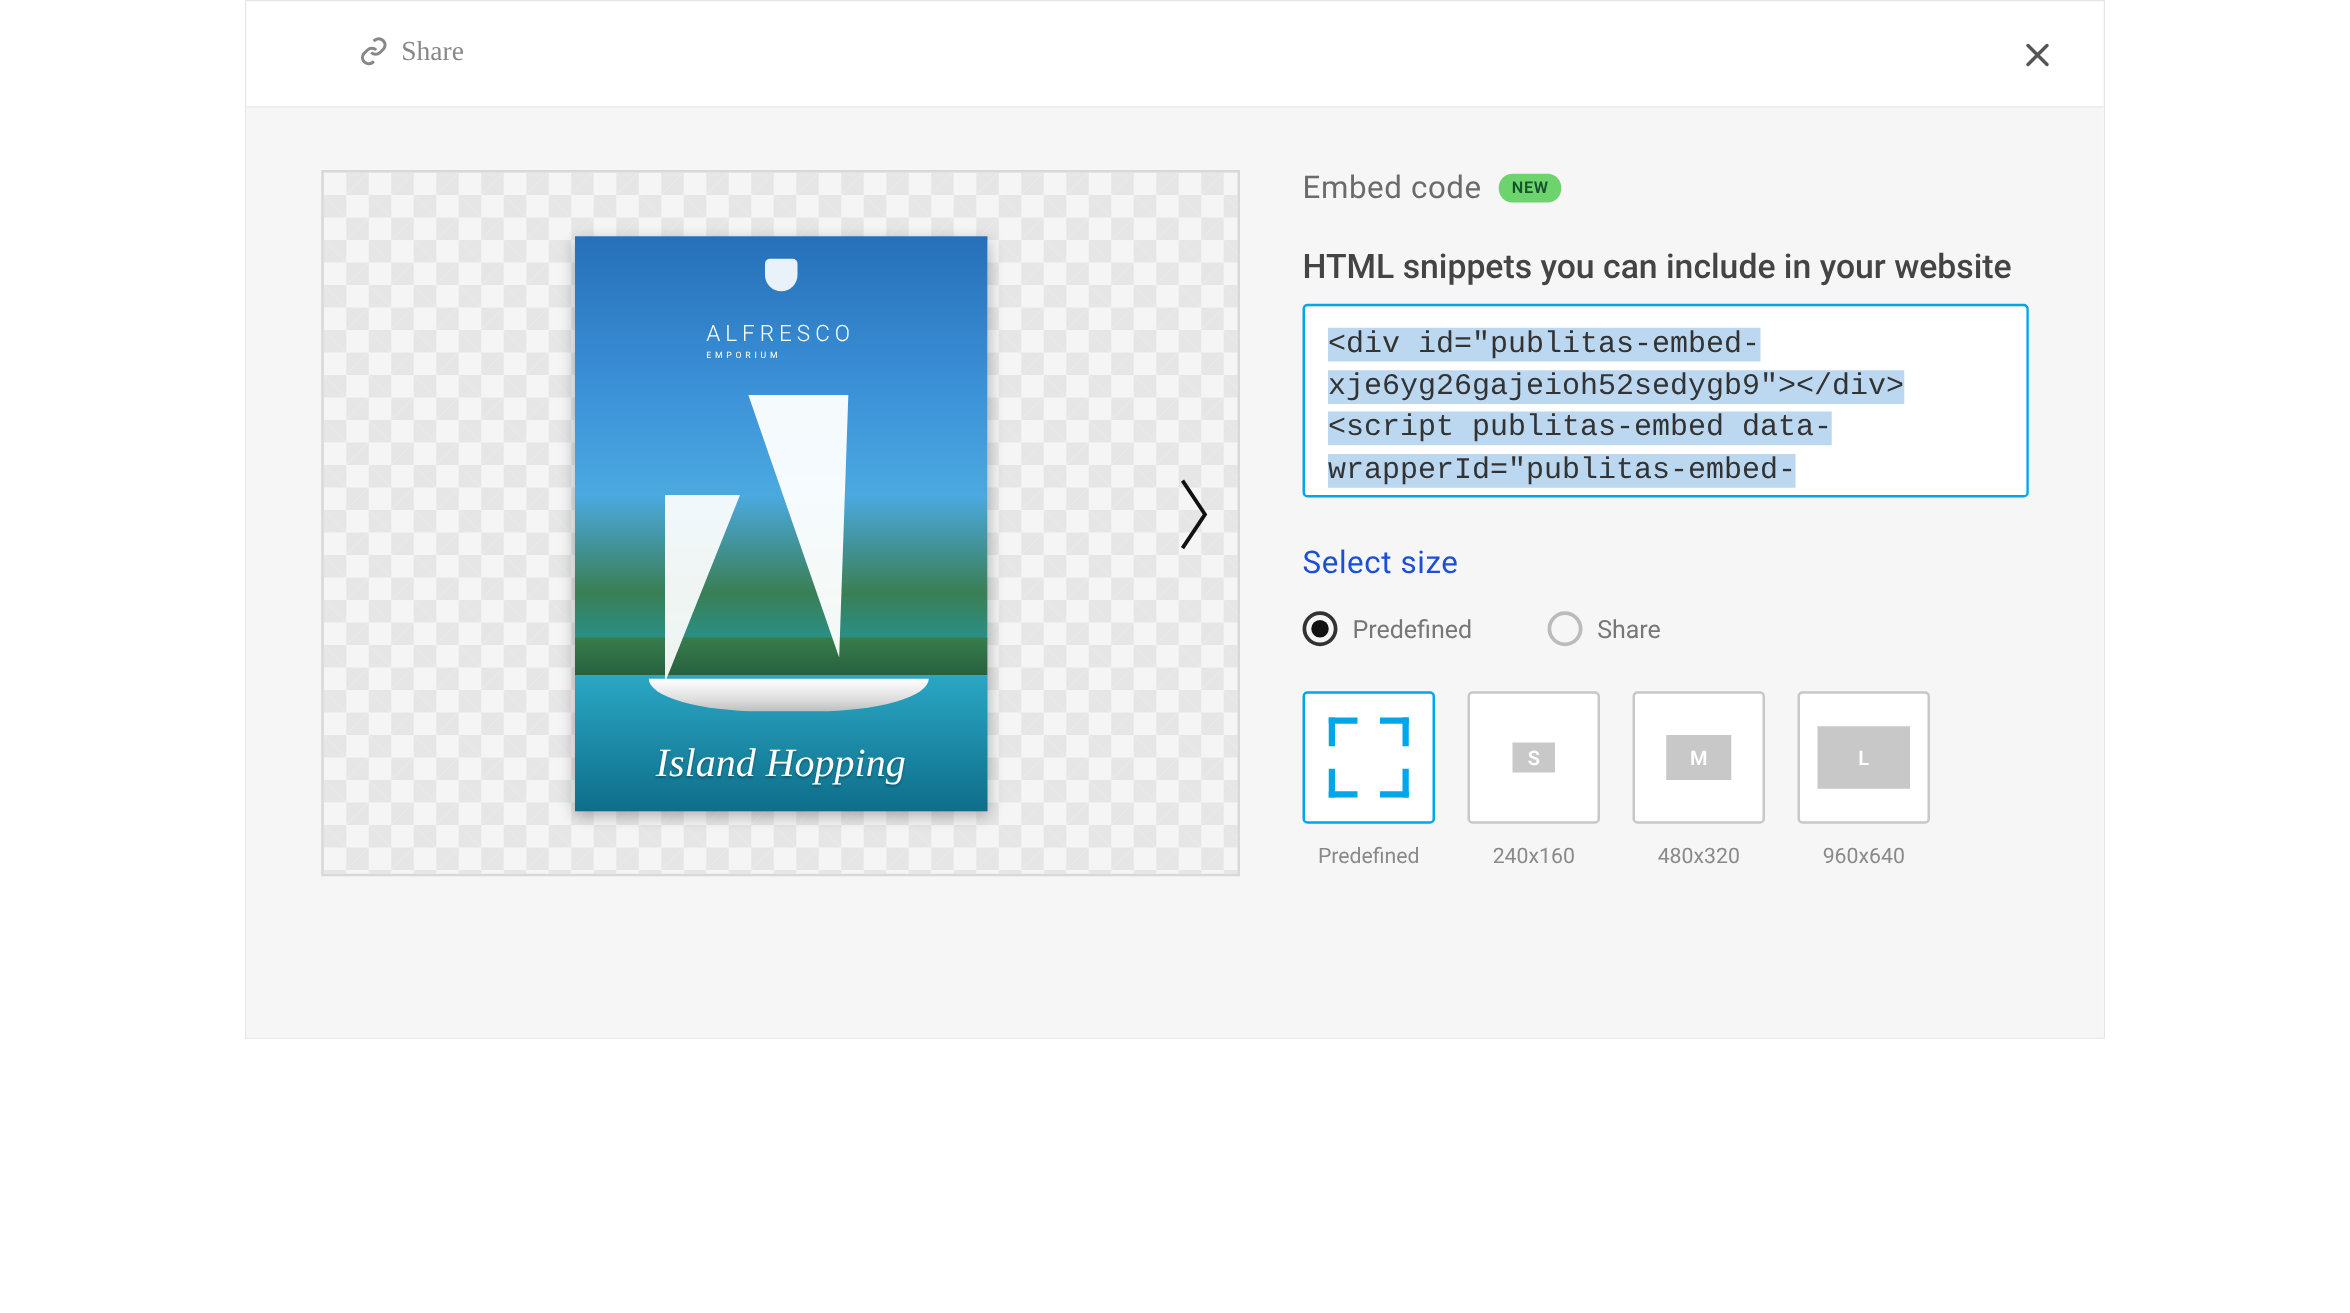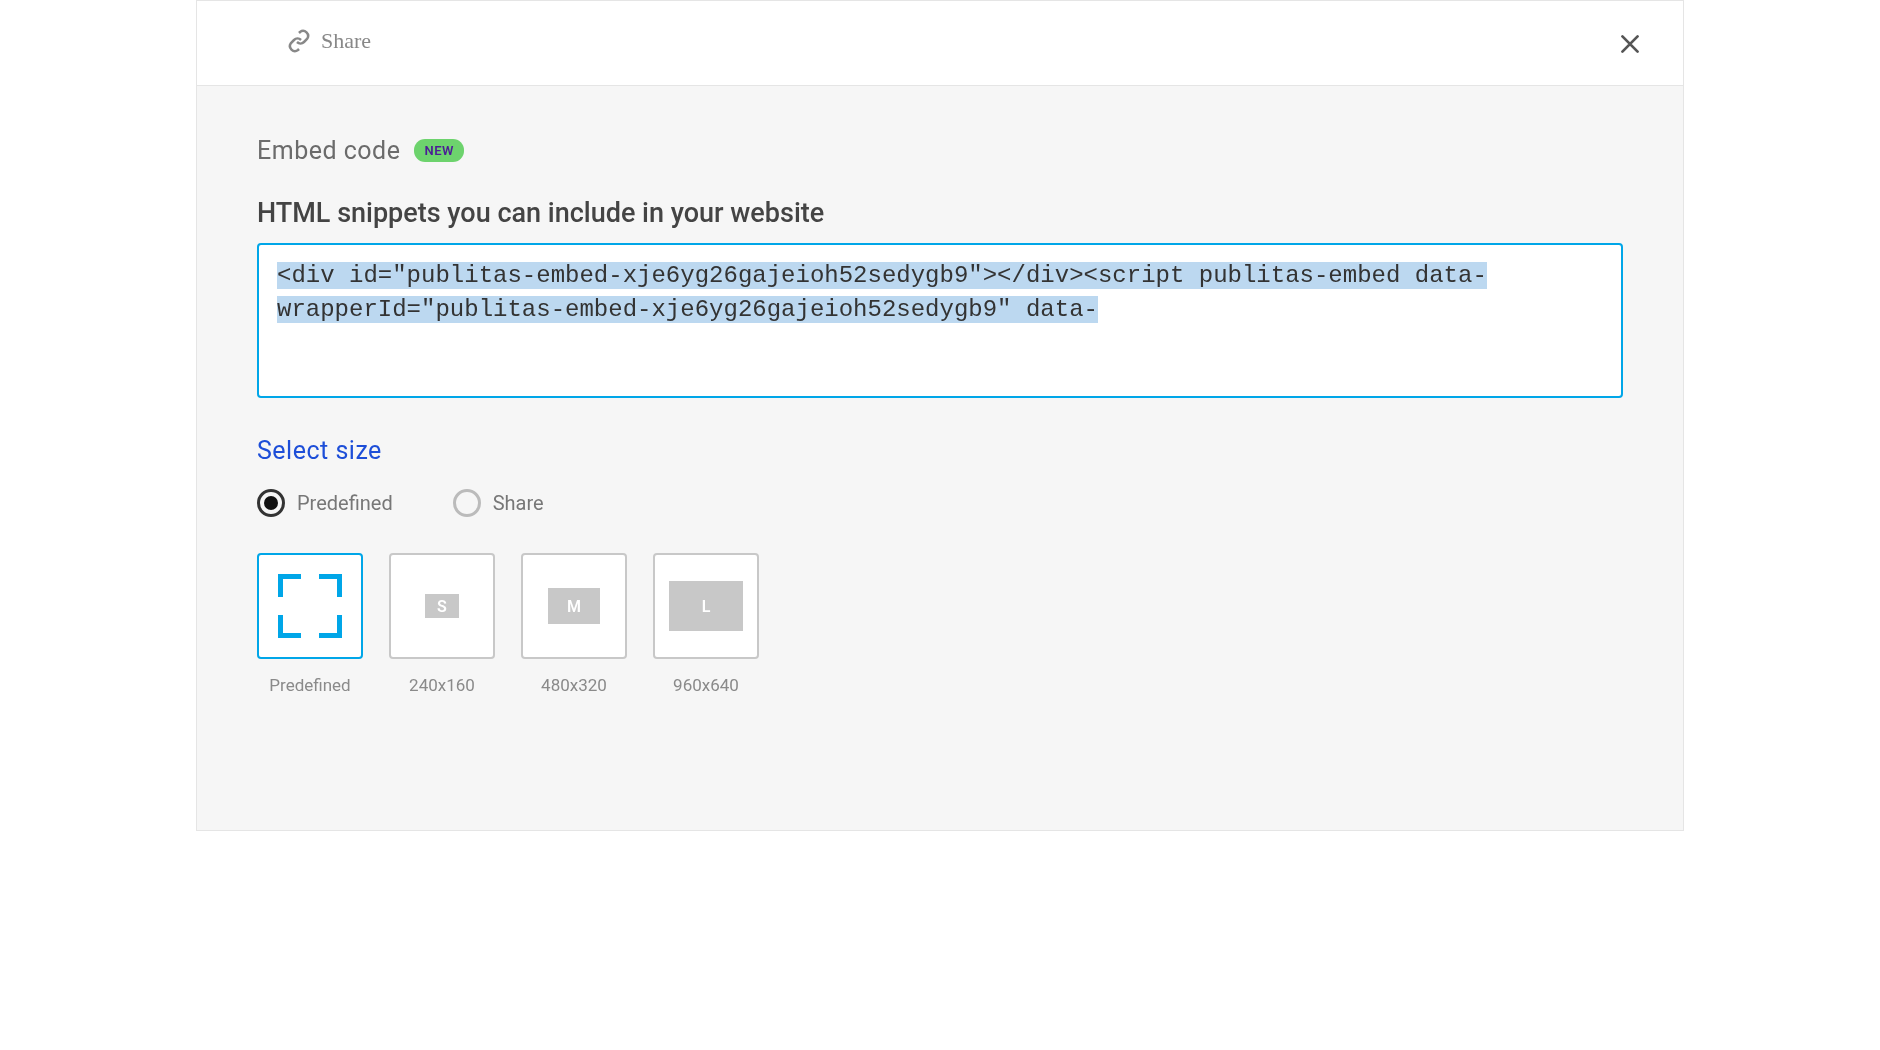--- a/index.html
+++ b/index.html
@@ -96,21 +96,21 @@
       right: 20px;
       top: 50%;
       transform: translateY(-50%);
       font-size: 60px;
       color: #222;
       cursor: pointer;
       font-weight: 200;
     }
     .side-pane { flex: 1; }
     .section-title { font-size: 25px; color: #6b6b6b; font-weight: 400; display: flex; align-items: center; gap: 14px; letter-spacing: 0.5px; }
-    .badge-new { background: #6dd36d; color: #4c1d95; font-size: 13px; font-weight: 600; padding: 4px 10px; border-radius: 11px; letter-spacing: 0.5px; }
+    .badge-new { background: #6dd36d; color: #14532d; font-size: 13px; font-weight: 600; padding: 4px 10px; border-radius: 11px; letter-spacing: 0.5px; }
     .subtitle { font-size: 27px; color: #444; font-weight: 500; margin-top: 32px; margin-bottom: 14px; }
     .code-box {
       border: 2px solid #00a6e8;
       border-radius: 4px;
       background: #fff;
       padding: 14px 18px;
       font-family: "Courier New", monospace;
       font-size: 24px;
       color: #333;
       height: 155px;
@@ -159,20 +159,42 @@
     <span>Share</span>
   </div>
   <div class="close-btn">
     <svg width="26" height="26" viewBox="0 0 24 24" stroke="#555" stroke-width="2.5" fill="none">
         <path d="M5 5 L19 19 M19 5 L5 19" stroke-linecap="round"></path>
       </svg>
   </div>
 </div>
 
 <div class="content">
+  <div class="preview-pane">
+    <div class="publication">
+      <div style="margin-top:18px;">
+        <div class="pub-crest"></div>
+        <div class="pub-logo">ALFRESCO</div>
+        <div class="pub-logo-sub">EMPORIUM</div>
+      </div>
+      <div class="sail-area">
+        <div class="shoreline"></div>
+        <div class="water"></div>
+        <div class="sail-jib"></div>
+        <div class="sail-main"></div>
+        <div class="hull"></div>
+      </div>
+      <div class="pub-title">Island Hopping</div>
+    </div>
+    <div class="next-arrow">
+      <svg width="30" height="60" viewBox="0 0 20 40" fill="none" stroke="#111" stroke-width="2">
+          <path d="M4 2 L16 20 L4 38"></path>
+        </svg>
+    </div>
+  </div>
 
   <div class="side-pane">
     <div class="section-title">
       <span>Embed code</span>
       <span class="badge-new">NEW</span>
     </div>
     <div class="subtitle">HTML snippets you can include in your website</div>
     <div class="code-box"><span>&lt;div id="publitas-embed-xje6yg26gajeioh52sedygb9"&gt;&lt;/div&gt;&lt;script publitas-embed data-wrapperId="publitas-embed-xje6yg26gajeioh52sedygb9" data-</span></div>
 
     <div class="select-size-title">Select size</div>

